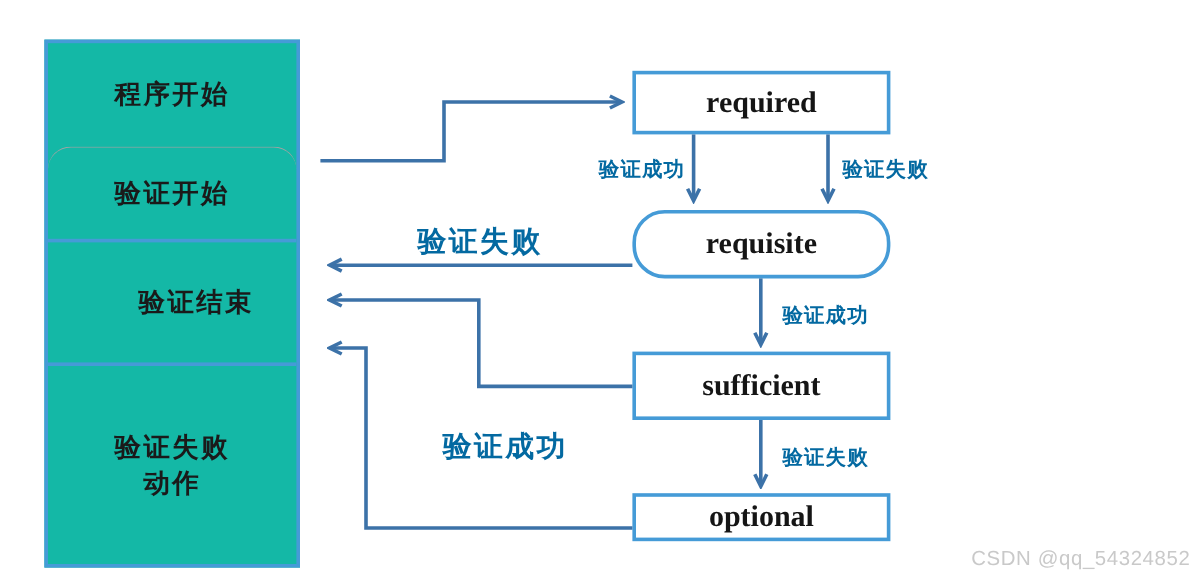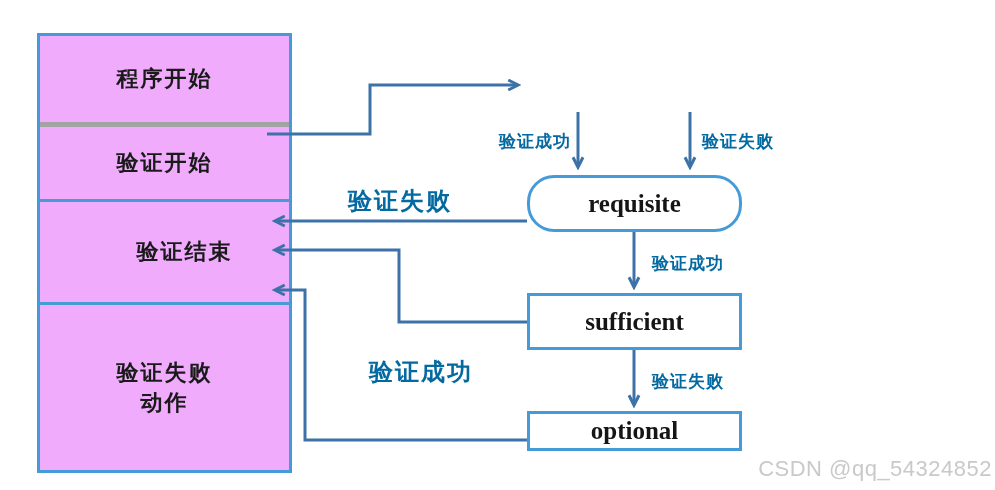--- a/index.html
+++ b/index.html
@@ -13,43 +13,43 @@
     width: 995px;
     height: 490px;
     background: #ffffff;
     overflow: hidden;
   }
   
   .leftbox {
     position: absolute;
     left: 37px;
     top: 33px;
-    width: 255px;
+    width: 213px;
     height: 440px;
     border: 3px solid #459bd7;
     box-sizing: border-box;
     display: flex;
     flex-direction: column;
-    background: #f0abfc;
+    background: #14b8a6;
   }
   .leftbox .sect {
     box-sizing: border-box;
     display: flex;
     align-items: center;
     justify-content: center;
     text-align: center;
     font-weight: 700;
     font-size: 22px;
     color: #1a1a1a;
     letter-spacing: 2px;
     white-space: pre-line;
     line-height: 1.35;
   }
   .sect-1 { height: 86px; }
-  .sect-2 { height: 77px; border-top: 5px solid #a3a3a3; }
+  .sect-2 { height: 77px; border-top: 1px solid #a3a3a3; border-radius: 19px; }
   .sect-3 { height: 103px; border-top: 3px solid #459bd7; padding-left: 40px; }
   .sect-4 { flex: 1; border-top: 3px solid #459bd7; }
   
   .flag {
     position: absolute;
     left: 527px;
     width: 215px;
     border: 3px solid #459bd7;
     box-sizing: border-box;
     background: #ffffff;
@@ -88,21 +88,21 @@
   .lbl-req-fail     { left: 738px; top: 141px; }
   .lbl-big-fail     { left: 400px; top: 201px; }
   .lbl-reqs-success { left: 688px; top: 263px; }
   .lbl-big-success  { left: 421px; top: 372px; }
   .lbl-suff-fail    { left: 688px; top: 381px; }
   
   .watermark {
     position: absolute;
     right: 3px;
     top: 456px;
-    font-size: 22px;
+    font-size: 17px;
     color: #c9c9c9;
     letter-spacing: 0.5px;
     text-align: center;
   }
 </style>
 </head>
 <body>
 
 <div class="canvas">
 
@@ -115,20 +115,23 @@
     </div>
     <div class="sect sect-3">
       <span>验证结束</span>
     </div>
     <div class="sect sect-4">
       <span>验证失败
 动作</span>
     </div>
   </div>
 
+  <div class="flag flag-required">
+    <span>required</span>
+  </div>
   <div class="flag flag-requisite">
     <span>requisite</span>
   </div>
   <div class="flag flag-sufficient">
     <span>sufficient</span>
   </div>
   <div class="flag flag-optional">
     <span>optional</span>
   </div>
 

